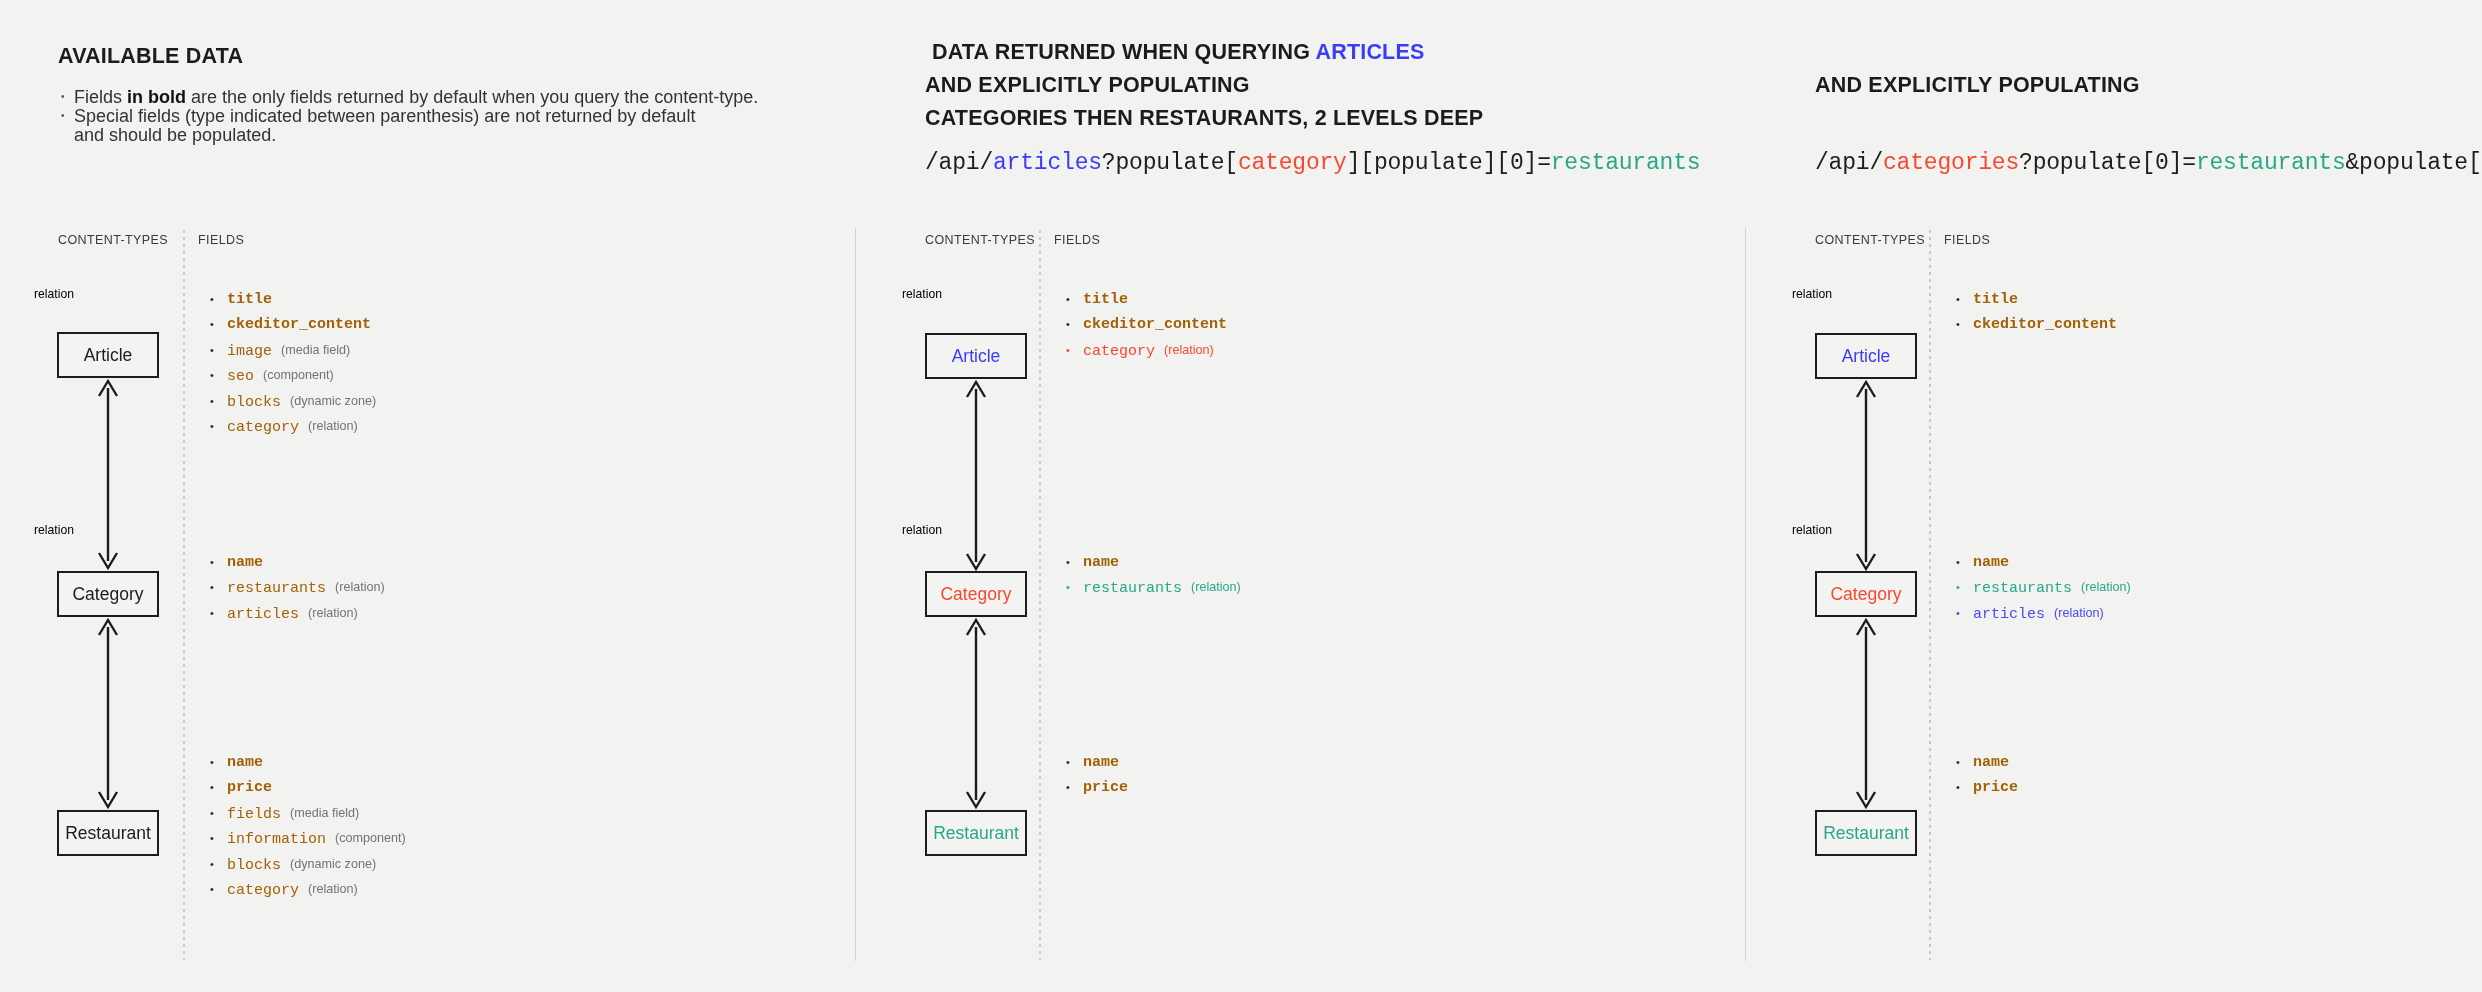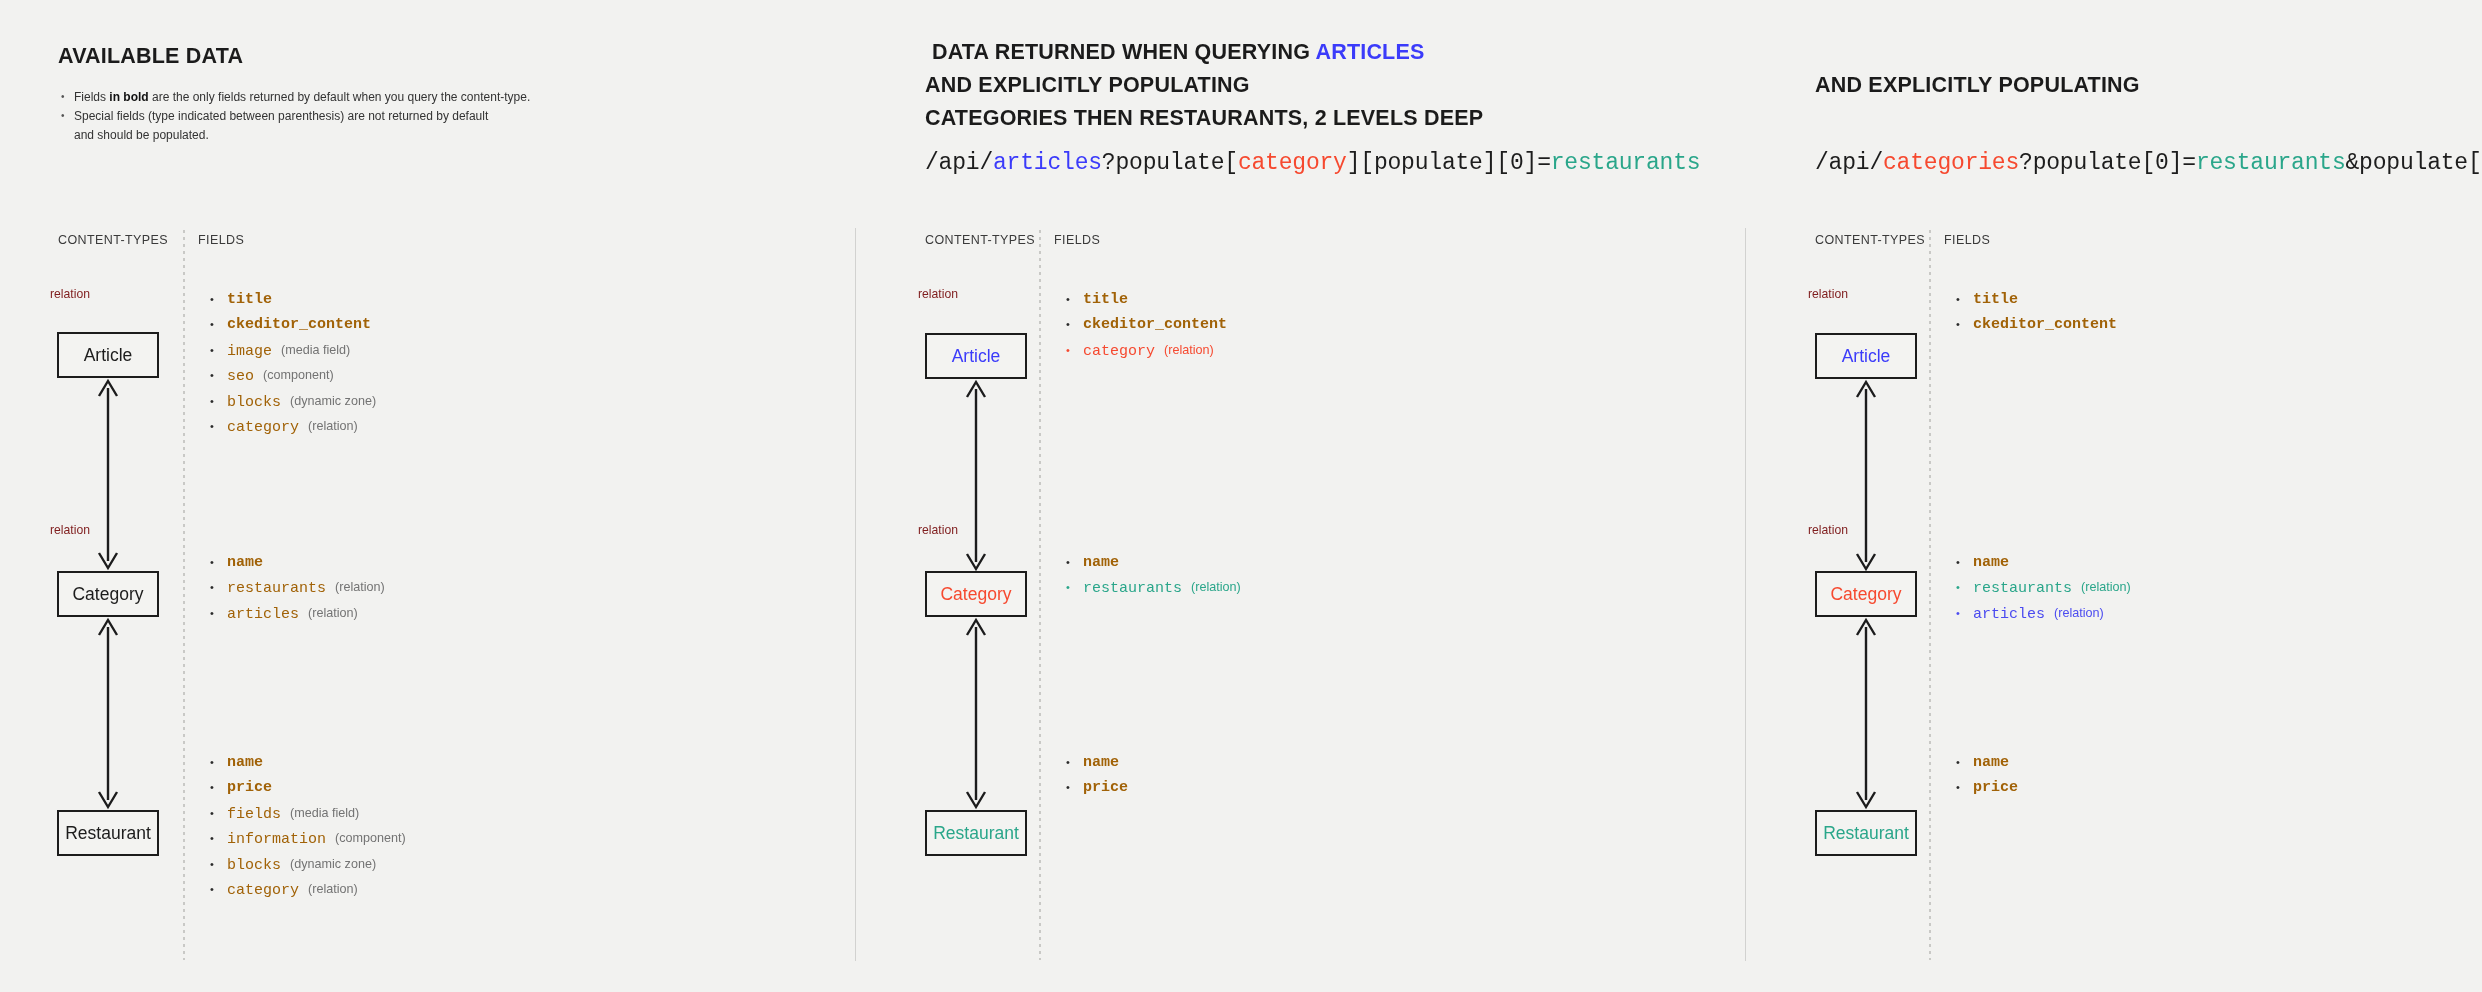--- a/index.html
+++ b/index.html
@@ -19,21 +19,21 @@
   .vsep{position:absolute;top:228px;width:1px;height:733px;background:#d2d2d0;}
   .vsep.s1{left:855px;}
   .vsep.s2{left:1745px;}
 
   
   .head{position:absolute;font-weight:bold;font-size:21.5px;letter-spacing:.2px;
         line-height:33px;color:#1b1b1b;white-space:nowrap;}
   .head .acc-blue{color:#3b3bfa;}
   .head .acc-red{color:#f6492f;}
 
-  .subbullets{position:absolute;font-size:12px;color:#333;line-height:19px;}
+  .subbullets{position:absolute;font-size:18px;color:#333;line-height:19px;}
   .subbullets .li{position:relative;padding-left:16px;white-space:nowrap;}
   .subbullets .li:before{content:"\2022";position:absolute;left:3px;top:-1px;
         font-size:10px;color:#555;}
   .subbullets .cont{padding-left:16px;white-space:nowrap;}
   .subbullets b{font-weight:bold;color:#111;}
 
   
   .api{position:absolute;font-family:"Liberation Mono","DejaVu Sans Mono",monospace;
        font-size:23px;white-space:nowrap;color:#1d1d1d;letter-spacing:-.2px;}
   .api .blue{color:#3b3bfa;}
@@ -53,22 +53,22 @@
   .box{position:absolute;width:102px;height:46px;border:2.6px solid #1c1c1c;
        background:#f3f3f1;display:flex;align-items:center;justify-content:center;
        font-size:17.5px;color:#1c1c1c;box-sizing:border-box;}
   .box.blue{color:#3b3bfa;}
   .box.red{color:#f6492f;}
   .box.teal{color:#2aa68a;}
 
   
   .arrow{position:absolute;width:30px;}
   .arrow svg{display:block;}
-  .relword{position:absolute;font-size:12.2px;color:#7f1d1d;white-space:nowrap;
-           text-align:right;}
+  .relword{position:absolute;font-size:12.2px;color:#000000;white-space:nowrap;
+           text-align:center;}
 
   
   .fields{position:absolute;font-size:0;}
   .frow{position:relative;padding-left:22px;height:25.4px;line-height:25.4px;white-space:nowrap;}
   .frow:before{content:"\2022";position:absolute;left:5px;top:0;font-size:11px;line-height:25.4px;color:#2b2b2b;}
   .fname{font-family:"Liberation Mono","DejaVu Sans Mono",monospace;font-size:15px;color:#a16207;}
   .frow.bold .fname{font-weight:bold;}
   .ftype{font-family:"Liberation Sans",sans-serif;font-size:12.6px;color:#737373;
          padding-left:9px;vertical-align:1px;}
   .frow.c-red:before{color:#f6492f;}

